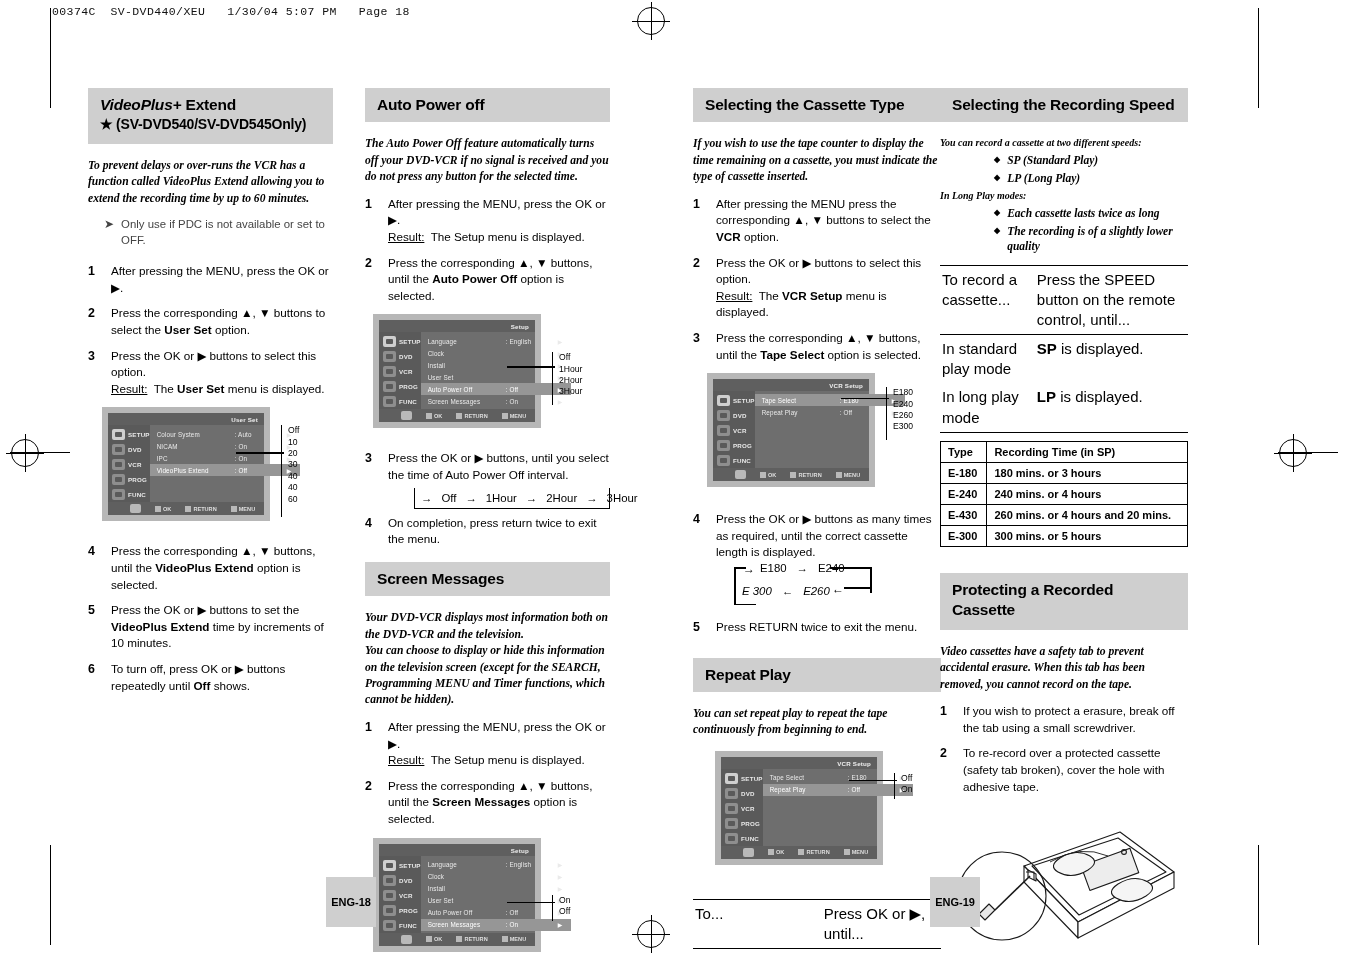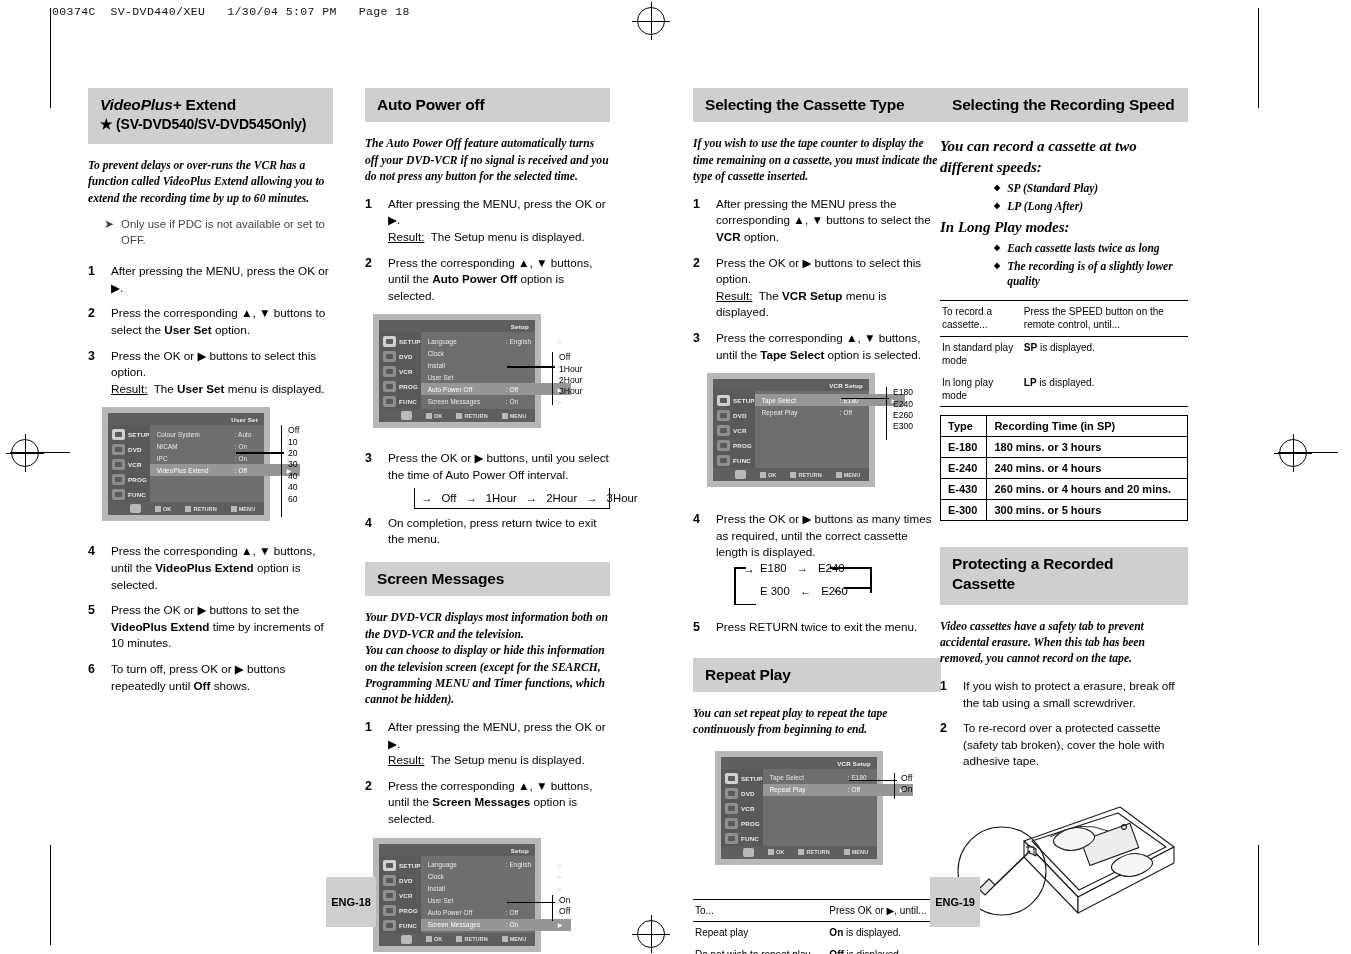--- a/index.html
+++ b/index.html
@@ -59,35 +59,35 @@
   .callout{position:absolute;font-size:8.6px;line-height:1.32;}
   .callout .ln{position:absolute;background:#000;}
 
   
   .cycle{font-size:11.4px;margin:4px 0 10px 26px;position:relative;}
   .cycle .box{border:1.4px solid #000;border-top:none;padding:0;}
   .cycle .row{display:flex;align-items:center;gap:9px;padding:0 10px;height:20px;}
   .cycle .row span{white-space:nowrap;}
 
   
-  table.rt{border-collapse:collapse;width:100%;font-size:10px;margin-top:4px;}
+  table.rt{border-collapse:collapse;width:100%;font-size:15px;margin-top:4px;}
   table.rt th,table.rt td{text-align:left;padding:4px 2px 4px 2px;vertical-align:top;line-height:1.34;font-weight:normal;}
   table.rt thead th{border-top:1.5px solid #000;border-bottom:1px solid #000;}
   table.rt tbody tr td{border-bottom:1px solid #000;}
   table.rt tbody tr.nb td{border-bottom:none;}
   table.rt tfoot td{border-top:1.5px solid #000;padding:0;height:0;}
 
   
   table.bt{border-collapse:collapse;width:100%;font-size:11px;margin-top:8px;}
   table.bt th,table.bt td{border:1.2px solid #000;padding:4px 7px;text-align:left;font-weight:bold;}
 
   ul.dia{list-style:none;margin:3px 0 3px 0;padding:0;font-family:"Liberation Serif",serif;font-style:italic;font-weight:bold;font-size:11.5px;}
   ul.dia li{display:flex;gap:7px;margin:2px 0 2px 54px;line-height:1.35;}
   ul.dia li .d{font-size:8px;line-height:1.7;font-style:normal;}
-  .lead{font-family:"Liberation Serif",serif;font-style:italic;font-weight:bold;font-size:15px;margin:0;line-height:1.4;}
+  .lead{font-family:"Liberation Serif",serif;font-style:italic;font-weight:bold;font-size:10px;margin:0;line-height:1.4;}
 
   .pagebadge{position:absolute;width:50px;height:50px;background:#cfcfcf;display:flex;align-items:center;justify-content:center;font-size:11px;font-weight:bold;}
 </style>
 </head>
 <body>
 
 <div class="page">
 
   <div class="crop-line" style="left:50px;top:8px;width:1.4px;height:100px;"></div>
   <div class="crop-line" style="left:50px;top:845px;width:1.4px;height:100px;"></div>
@@ -420,21 +420,21 @@
             <div style="position:absolute;left:9px;top:-4px;font-size:12px;">→</div>
             <div style="position:absolute;left:136px;top:2px;width:1.5px;height:26px;background:#000;"></div>
             <div style="position:absolute;left:96px;top:2px;width:41px;height:1.5px;background:#000;"></div>
             <div style="position:absolute;left:110px;top:22px;width:27px;height:1.5px;background:#000;"></div>
             <div style="position:absolute;left:98px;top:16px;font-size:12px;">←</div>
             <div style="position:absolute;left:26px;top:-5px;"><span style="display:inline-flex;gap:10px;align-items:center;font-size:11.4px;">
                   <span>E180</span>
                   <span>→</span>
                   <span>E240</span>
                 </span></div>
-            <div style="position:absolute;left:26px;top:18px;"><span style="display:inline-flex;gap:10px;align-items:center;font-size:11.4px;">
+            <div style="position:absolute;left:8px;top:18px;font-style:italic;"><span style="display:inline-flex;gap:10px;align-items:center;font-size:11.4px;">
                   <span>E 300</span>
                   <span>←</span>
                   <span>E260</span>
                 </span></div>
           </div>
         </div>
       </li>
       <li style="margin-top:2px;">
         <span class="n">5</span>
         <span>Press RETURN twice to exit the menu.</span>
@@ -510,21 +510,21 @@
   <div class="col c4">
     <h2 class="sect">Selecting the Recording Speed</h2>
     <p class="lead" style="margin-top:14px;">You can record a cassette at two different speeds:</p>
     <ul class="dia">
         <li>
           <span class="d">◆</span>
           <span>SP (Standard Play)</span>
         </li>
         <li>
           <span class="d">◆</span>
-          <span>LP (Long After)</span>
+          <span>LP (Long Play)</span>
         </li>
       </ul>
     <p class="lead">In Long Play modes:</p>
     <ul class="dia">
         <li>
           <span class="d">◆</span>
           <span>Each cassette lasts twice as long</span>
         </li>
         <li>
           <span class="d">◆</span>

